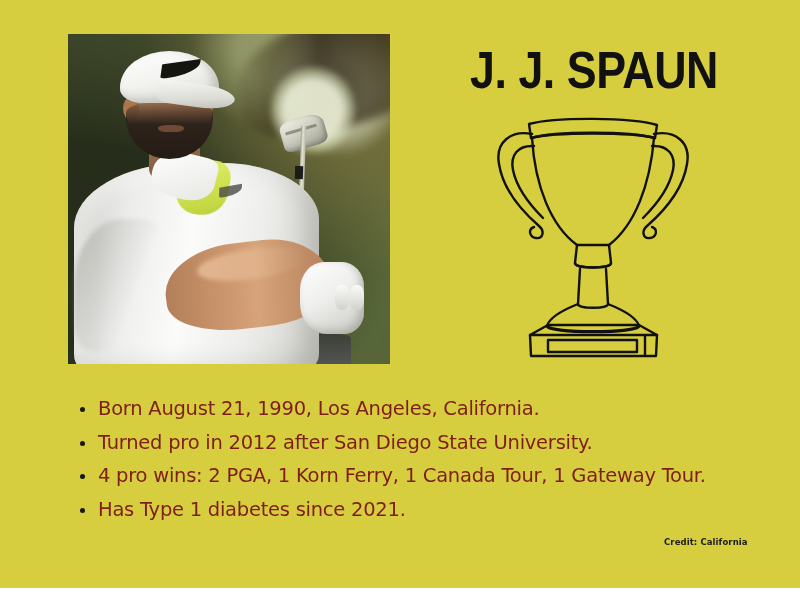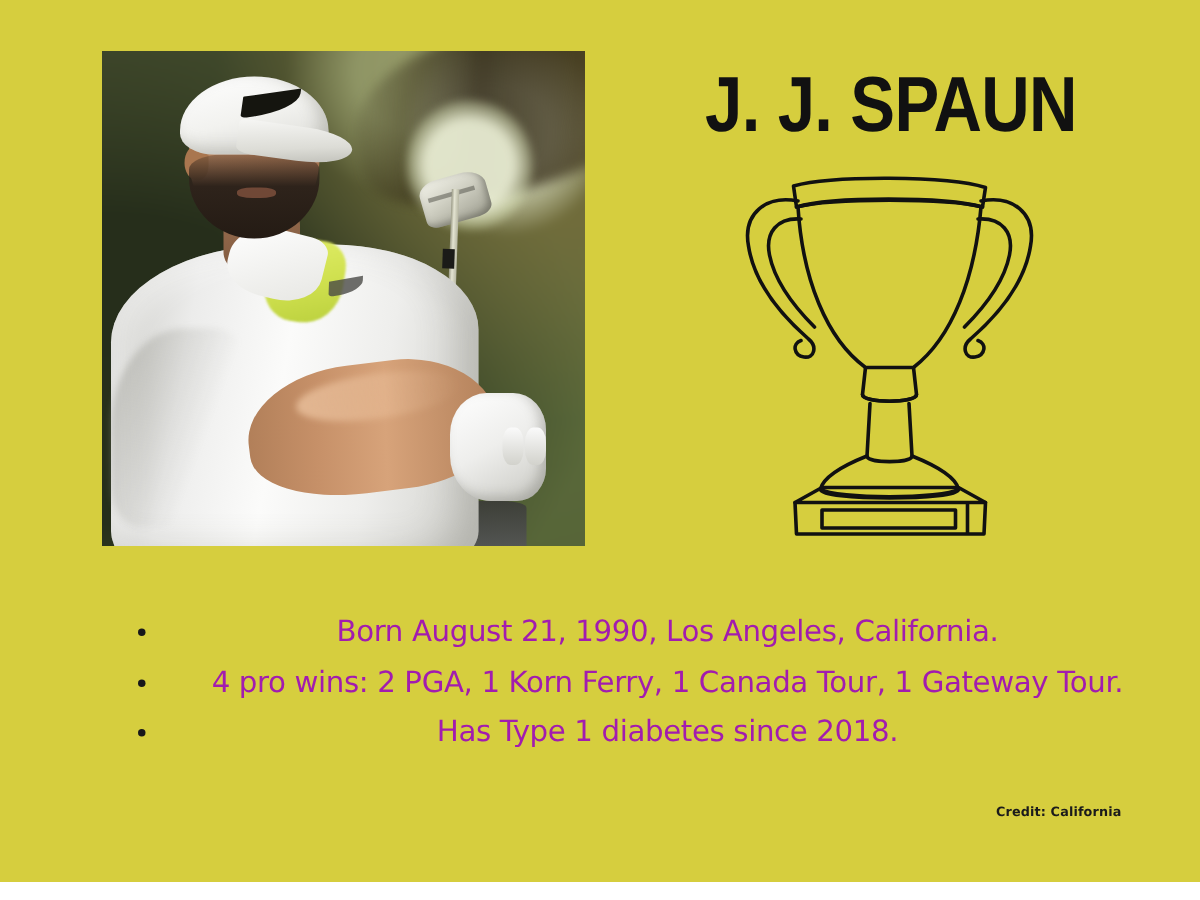--- a/index.html
+++ b/index.html
@@ -259,25 +259,24 @@
     height: 252px;
   }
   #trophy svg { display: block; width: 100%; height: 100%; }
 
   
   #facts {
     position: absolute;
     left: 78px;
     top: 392px;
     width: 690px;
-    margin: 12px;
+    margin: 0;
     padding: 0;
     list-style: none;
-    color: #a21caf;
-    text-align: center;
+    color: #7f1d1d;
   }
   #facts li {
     position: relative;
     padding-left: 20px;
     font-size: 19.5px;
     line-height: 33.5px;
     font-family: "DejaVu Sans", sans-serif;
     letter-spacing: -0.25px;
     white-space: nowrap;
   }
@@ -379,19 +378,20 @@
       <path d="M45 227 L46 248 L171 248 L172 227"></path>
 
       <path d="M160 228 L160 247"></path>
 
       <path d="M63 232 L63 244 L152 244 L152 232 Z"></path>
     </svg>
   </div>
 
   <ul id="facts">
     <li>Born August 21, 1990, Los Angeles, California.</li>
+    <li>Turned pro in 2012 after San Diego State University.</li>
     <li>4 pro wins: 2 PGA, 1 Korn Ferry, 1 Canada Tour, 1 Gateway Tour.</li>
-    <li>Has Type 1 diabetes since 2018.</li>
+    <li>Has Type 1 diabetes since 2021.</li>
   </ul>
 
   <div id="credit">Credit: California</div>
 
 </div>
 
 </body></html>

